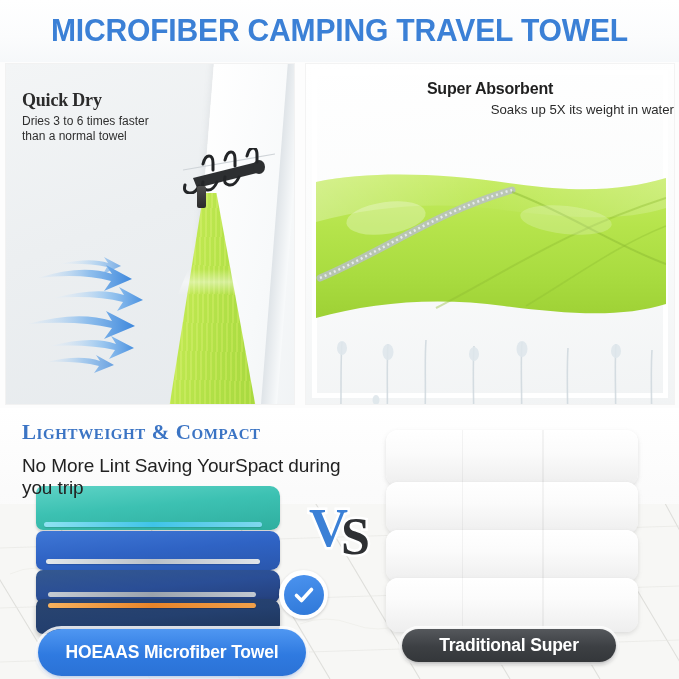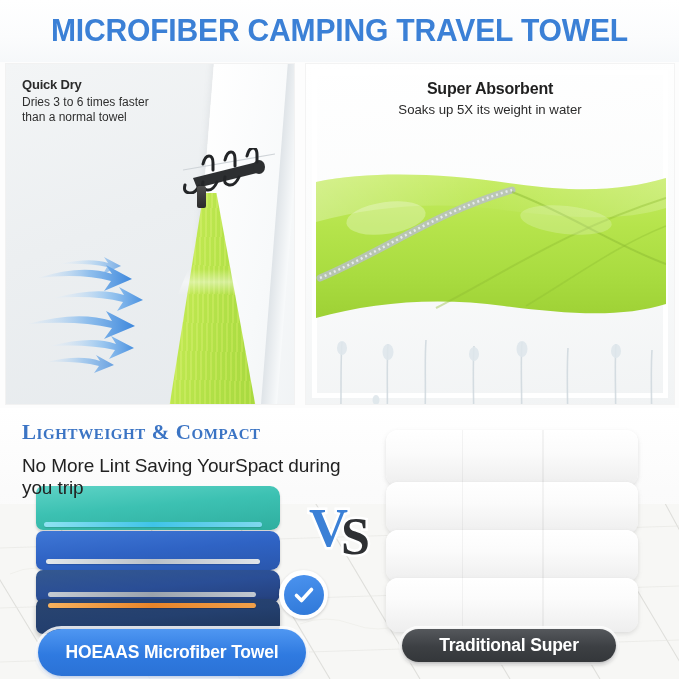--- a/index.html
+++ b/index.html
@@ -37,22 +37,22 @@
     transform:skewX(-4.5deg);
     box-shadow:-2px 0 6px rgba(120,130,140,.10);
   }
   .qd-wall2{
     position:absolute;right:4px;top:-10px;width:16px;height:370px;
     background:linear-gradient(90deg,#dfe4e8,#f8fafb);
     transform:skewX(-4.5deg);
   }
   .qd-text{position:absolute;left:16px;top:14px;width:215px;z-index:6;}
   .qd-head{
-    font-size:13px;font-weight:bold;color:#2b2b2b;letter-spacing:-0.2px;
-    margin:0 0 3px 0;line-height:1.1;
+    font-size:18px;font-weight:bold;color:#2b2b2b;letter-spacing:-0.2px;
+    margin:13px 0 3px 0;line-height:1.1;font-family:Liberation Serif, serif;
   }
   .qd-sub{font-size:12px;color:#2f2f2f;line-height:1.26;}
 
   
   .rack{position:absolute;left:177px;top:84px;width:92px;height:46px;z-index:5;}
   
   .hang-towel{
     position:absolute;left:150px;top:129px;width:108px;height:270px;z-index:4;
     background:linear-gradient(100deg,#b7e34a 0%,#c3ea55 28%,#b2e047 62%,#a8d93f 100%);
     clip-path:polygon(44% 0%, 56% 0%, 100% 96%, 96% 100%, 10% 100%, 6% 95%);
@@ -80,21 +80,21 @@
     position:absolute;left:306px;top:64px;width:368px;height:340px;
     background:linear-gradient(175deg,#ffffff 0%,#fafbfb 55%,#f1f3f4 100%);
     overflow:hidden;box-shadow:0 0 0 1px #f3f3f3;
   }
   .ab-frame{
     position:absolute;left:6px;top:6px;right:6px;bottom:6px;
     border:5px solid #ffffff;
   }
   .ab-text{position:absolute;left:0;top:16px;width:368px;text-align:center;z-index:6;}
   .ab-head{font-size:16px;font-weight:bold;color:#1f1f1f;letter-spacing:-0.2px;margin-bottom:4px;}
-  .ab-sub{font-size:13.2px;color:#2b2b2b;}
+  .ab-sub{font-size:13.2px;color:#2b2b2b;text-align:right;}
   .twist{position:absolute;left:10px;top:104px;width:350px;height:190px;z-index:4;}
   .drips{position:absolute;left:10px;top:276px;width:350px;height:118px;z-index:5;}
 
   
   .panel-compact{
     position:absolute;left:0;top:408px;width:679px;height:271px;
     background:linear-gradient(180deg,#ffffff 0%,#fbfbfb 30%,#f7f7f6 100%);
     overflow:hidden;
   }
   .floor{

